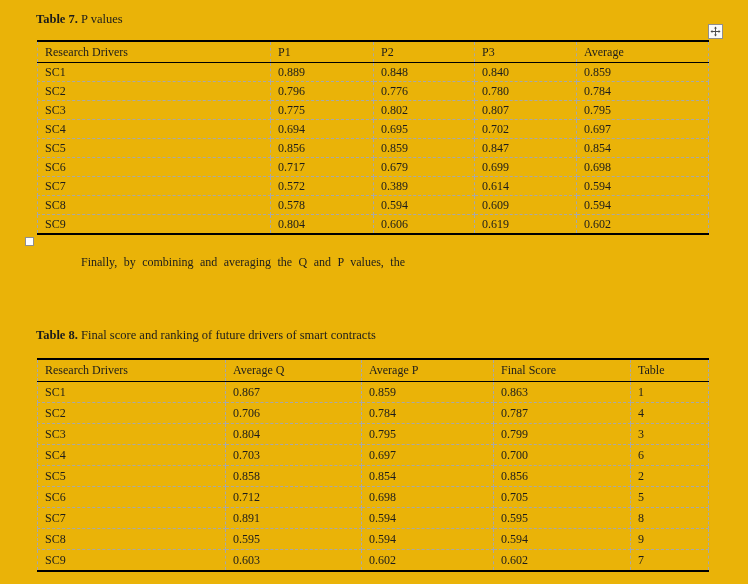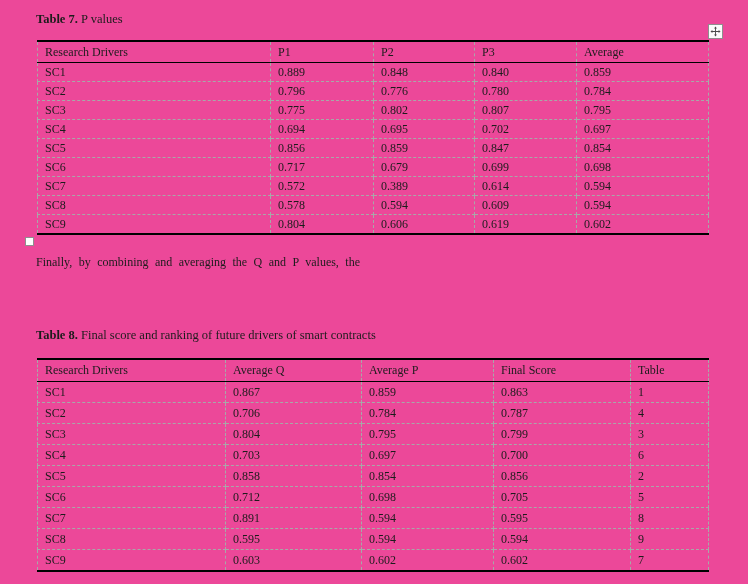--- a/index.html
+++ b/index.html
@@ -1,37 +1,37 @@
 <!DOCTYPE html>
 <html><head>
 <meta charset="utf-8">
 <style>
   html,body{margin:0;padding:0;background:#e8e8e8;}
   .page{
-    position:relative;width:748px;height:584px;background:#ec4899;
+    position:relative;width:748px;height:584px;background:#eab308;
     font-family:"Liberation Serif","DejaVu Serif",serif;color:#1c1c1c;
     overflow:hidden;
   }
   .caption{position:absolute;font-size:12.5px;white-space:nowrap;}
   .caption b{font-weight:bold;}
   table.doc{
     position:absolute;border-collapse:collapse;table-layout:fixed;
     border-top:2px solid #000;border-bottom:2px solid #000;
     border-left:1px dashed #a8a8a8;border-right:1px dashed #a8a8a8;
     font-size:12px;
   }
   table.doc th, table.doc td{
     border:1px dashed #a8a8a8;
     font-weight:normal;text-align:left;vertical-align:middle;
     padding:0 7px;overflow:hidden;white-space:nowrap;
   }
   table.doc thead th{border-bottom:1.5px solid #000;}
   table.t7 th{height:20px;}  table.t7 td{height:18px;}
   table.t8 th{height:21px;}  table.t8 td{height:20px;}
-  .para{position:absolute;font-size:12px;line-height:22px;}
+  .para{position:absolute;font-size:12px;line-height:22px;margin-left:45px;}
   .para .just{text-align:justify;text-align-last:justify;}
   .para .plain{text-align:left;}
   .move-handle{
     position:absolute;left:708px;top:24px;width:15px;height:15px;
     background:#fbfbfb;border:1px solid #8f8f8f;box-sizing:border-box;
     display:flex;align-items:center;justify-content:center;
   }
   .resize-handle{
     position:absolute;left:25px;top:237px;width:9px;height:9px;
     background:#ffffff;border:1px solid #8f8f8f;box-sizing:border-box;

